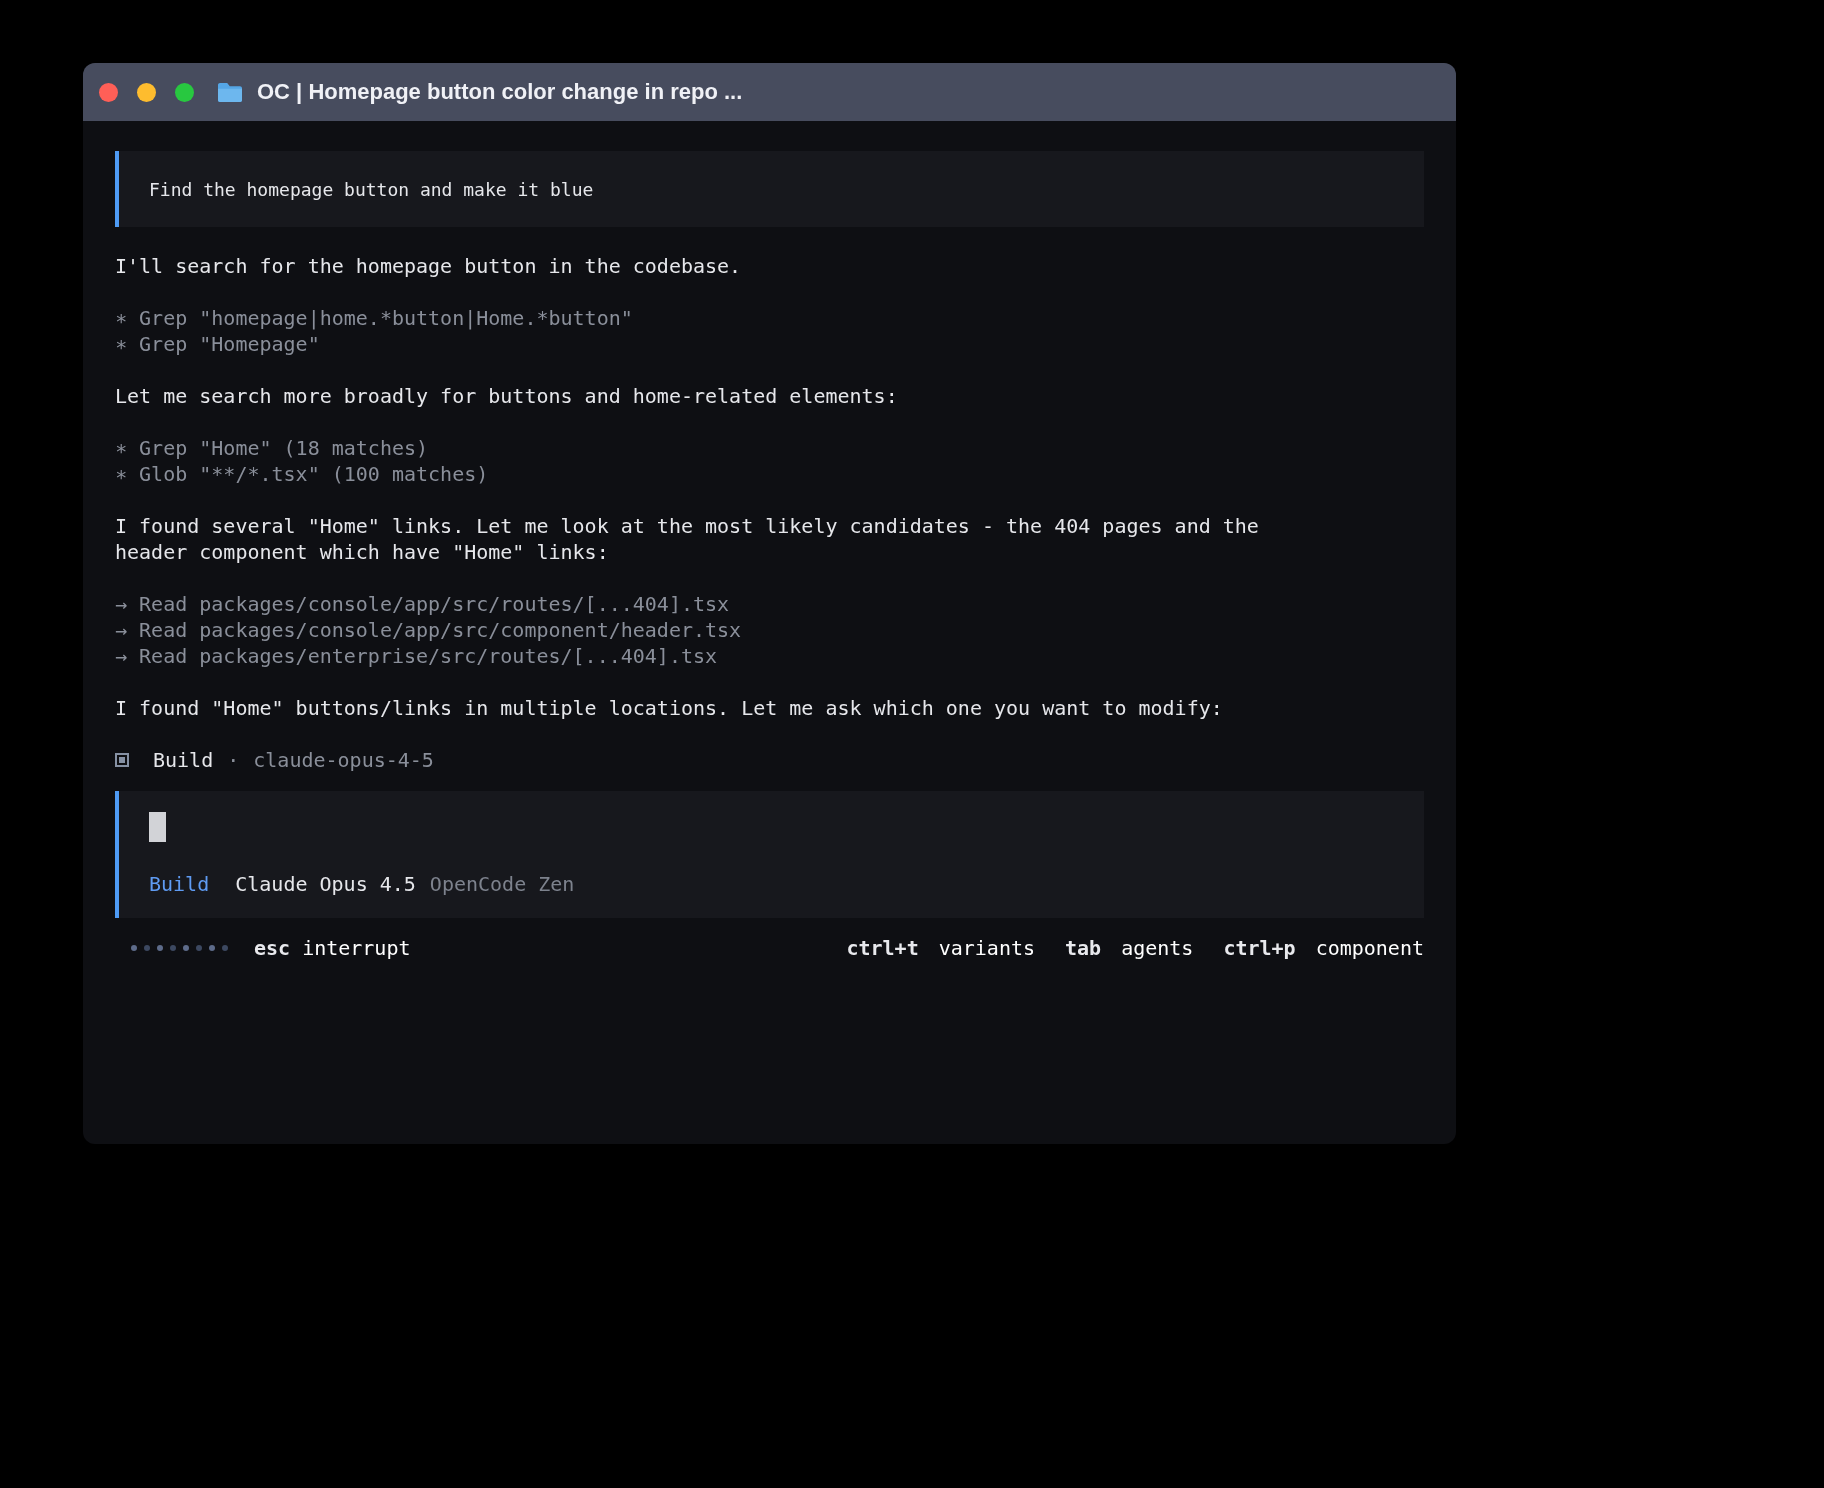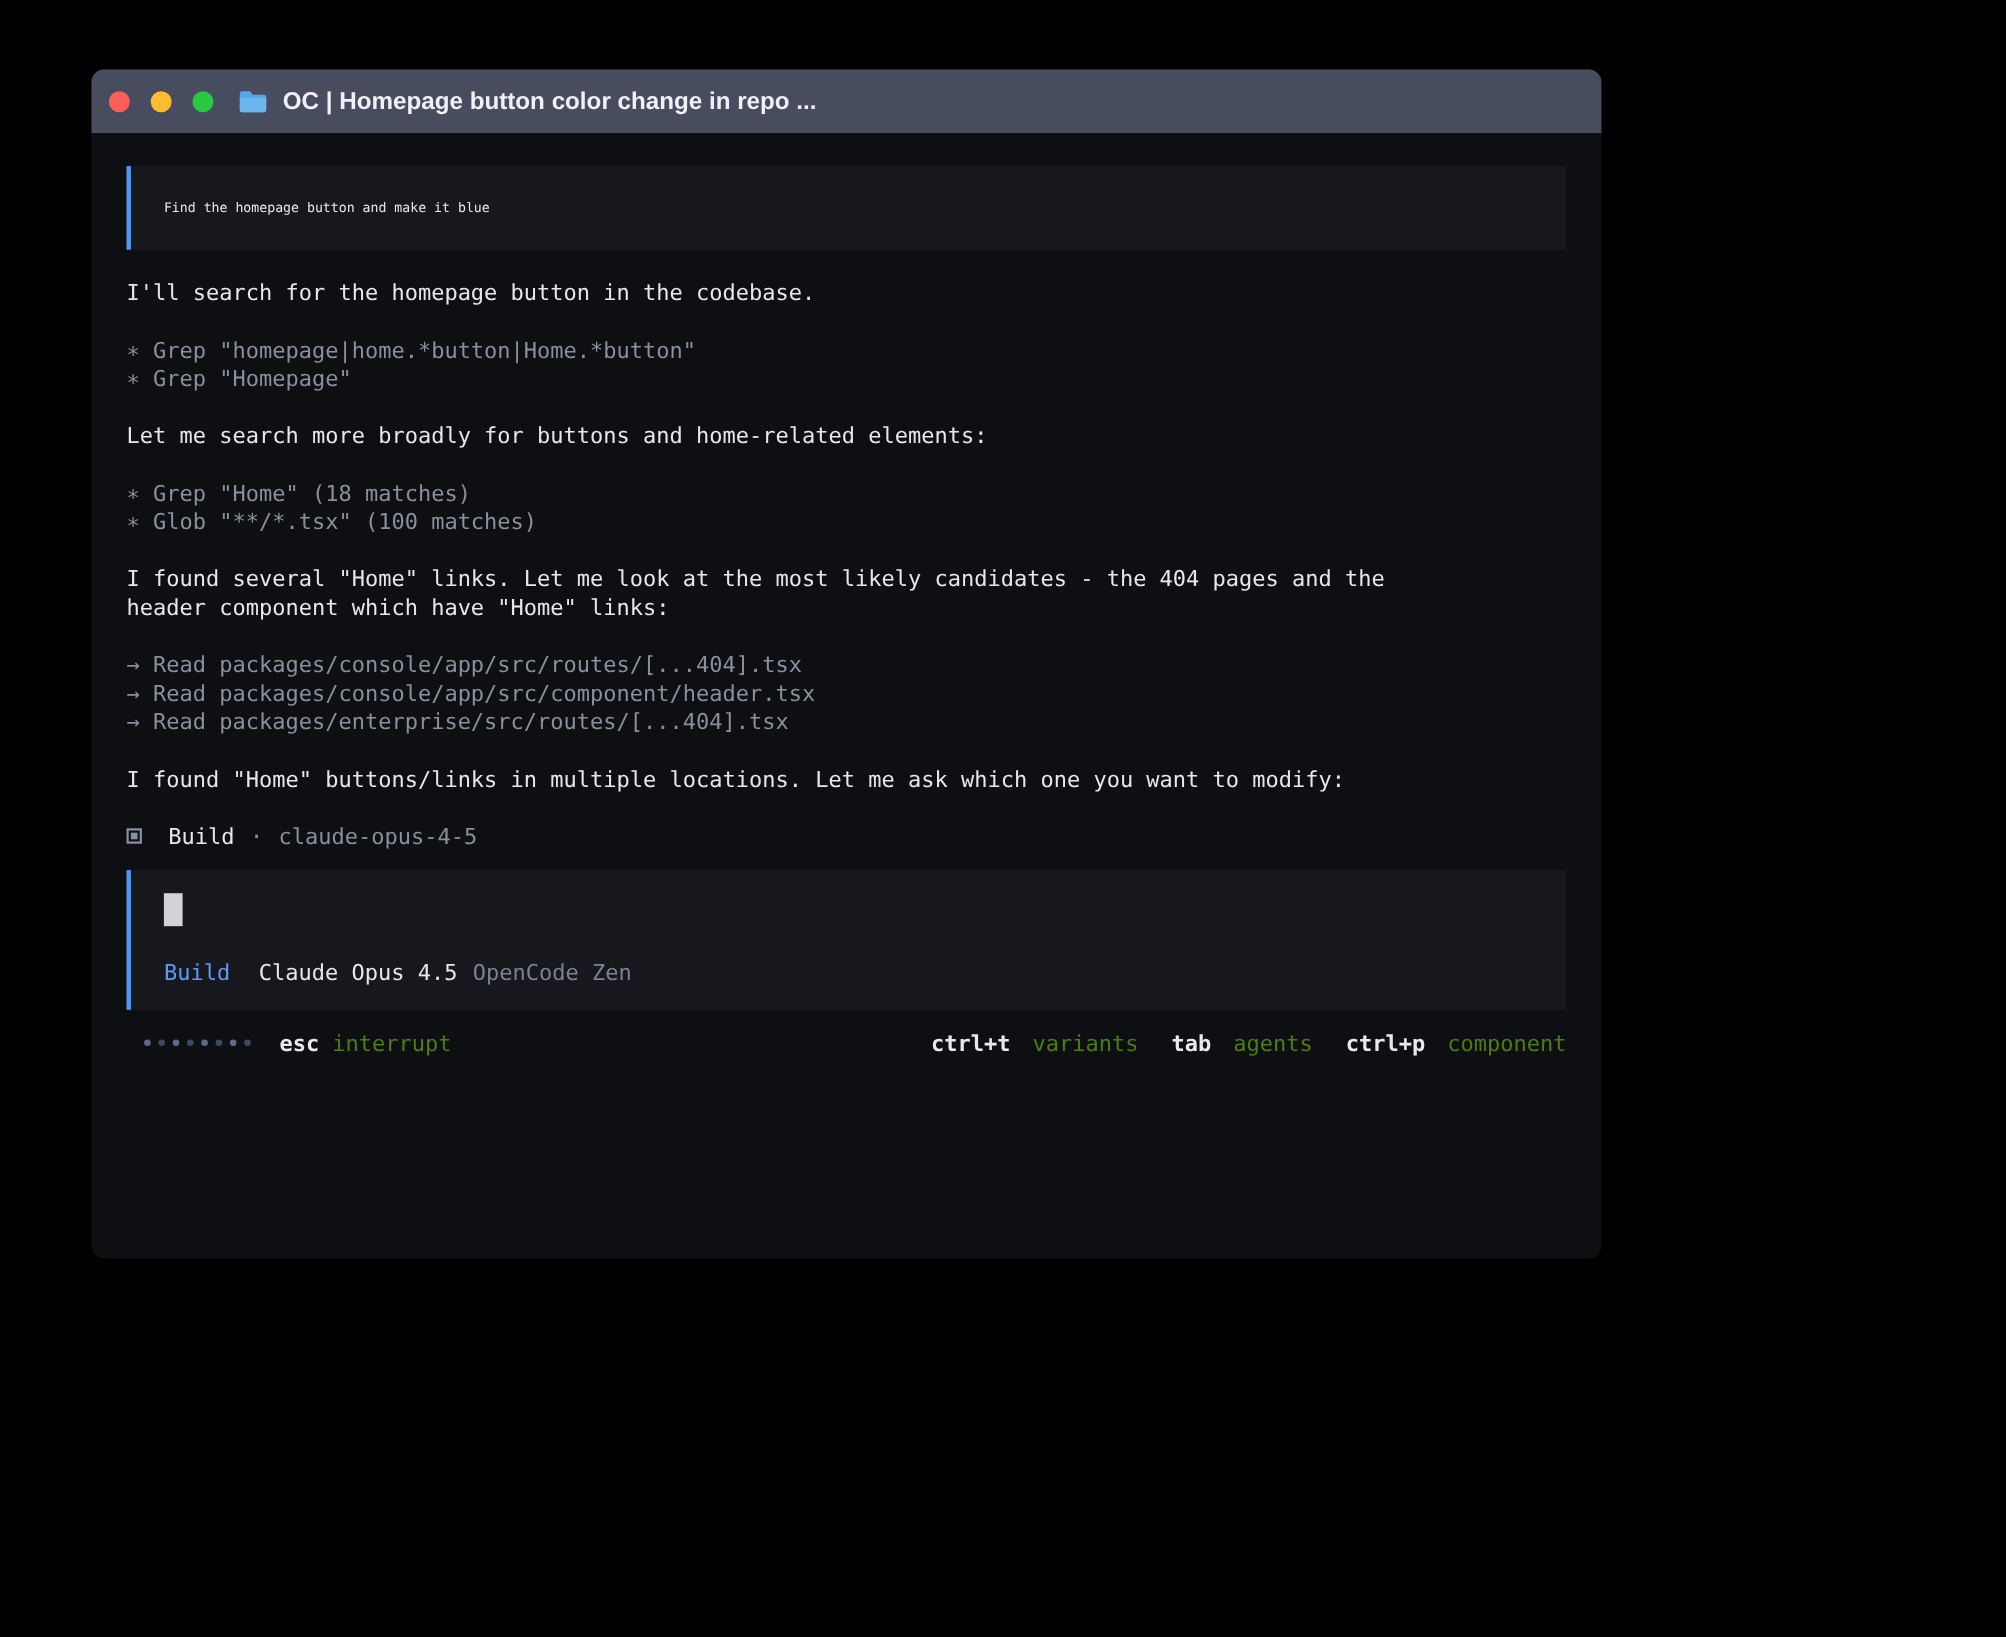--- a/index.html
+++ b/index.html
@@ -34,21 +34,21 @@
     display:flex; align-items:center; justify-content:space-between;
     padding:0 14px 0 30px;
   }
   .sh-title { color:#e8e9ed; font-weight:bold; font-size:20px; white-space:pre; }
   .sh-stats { color:#81868f; font-size:20px; white-space:pre; }
 
   .user-msg {
     margin-top:30px; height:76px; background:#17181d;
     border-left:4px solid #4e9bf5;
     display:flex; align-items:center; padding:0 30px;
-    color:#e6e7eb; font-size:12px; white-space:pre;
+    color:#e6e7eb; font-size:18px; white-space:pre;
   }
 
   .convo { margin-top:26px; font-size:20px; }
   .block { margin-bottom:26px; }
   .line { line-height:26px; white-space:pre; }
   .line.text { color:#e6e7eb; }
   .line.tool { color:#8a8f9a; }
 
   .agent-row { display:flex; align-items:center; height:26px; font-size:20px; }
   .agent-icon { width:14px; height:14px; border:2px solid #8691a4; position:relative; display:inline-block; }
@@ -72,21 +72,21 @@
   .footer {
     margin-top:16px; display:flex; align-items:center; justify-content:space-between;
     font-size:20px; height:28px;
   }
   .footer-left { display:flex; align-items:center; }
   .spinner { display:flex; gap:7px; margin:0 26px 0 16px; align-items:center; }
   .dot { width:6px; height:6px; border-radius:50%; background:#4d5a76; }
   .dot:nth-child(odd) { background:#5d6b8a; }
   .dot:nth-child(even) { background:#3c4860; }
   .key { color:#e8e9ed; font-weight:bold; }
-  .label { color:#4d7c0f; }
+  .label { color:#ffffff; }
   .footer-left .label { margin-left:12px; }
   .footer-right { display:flex; gap:30px; }
   .hint { display:flex; gap:20px; }
 </style>
 </head>
 <body>
 
 <div class="window">
 
   <div class="titlebar">

